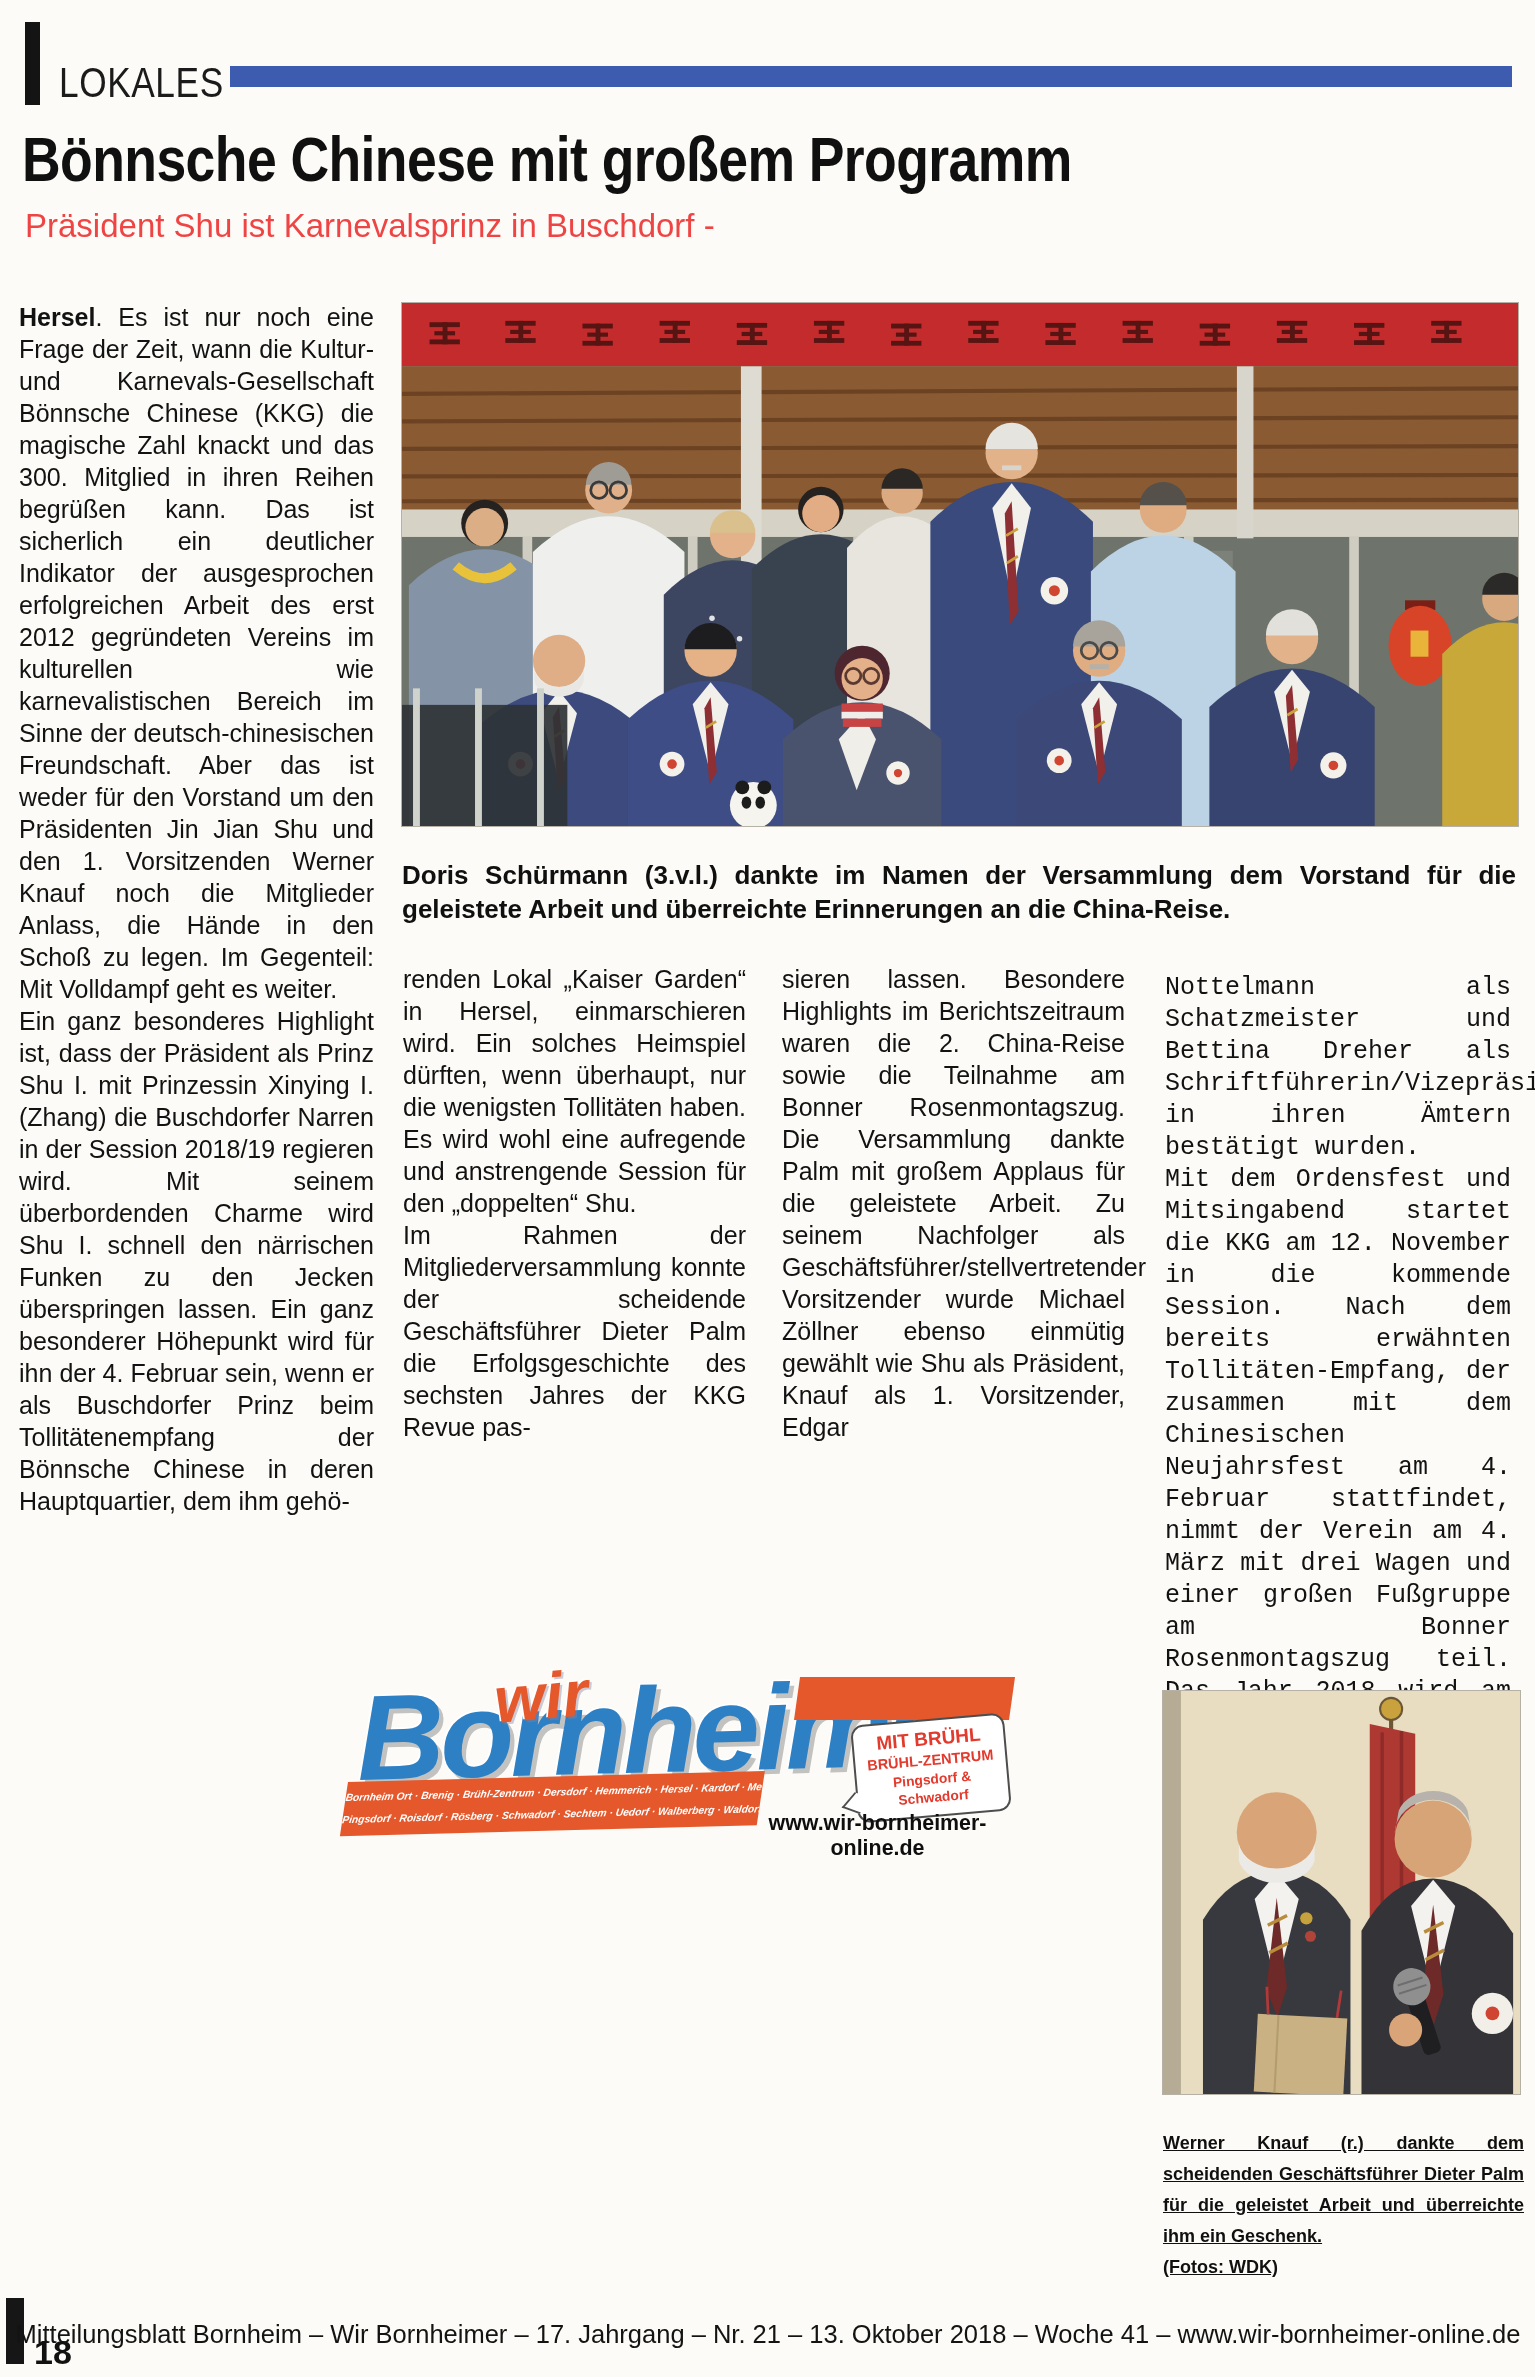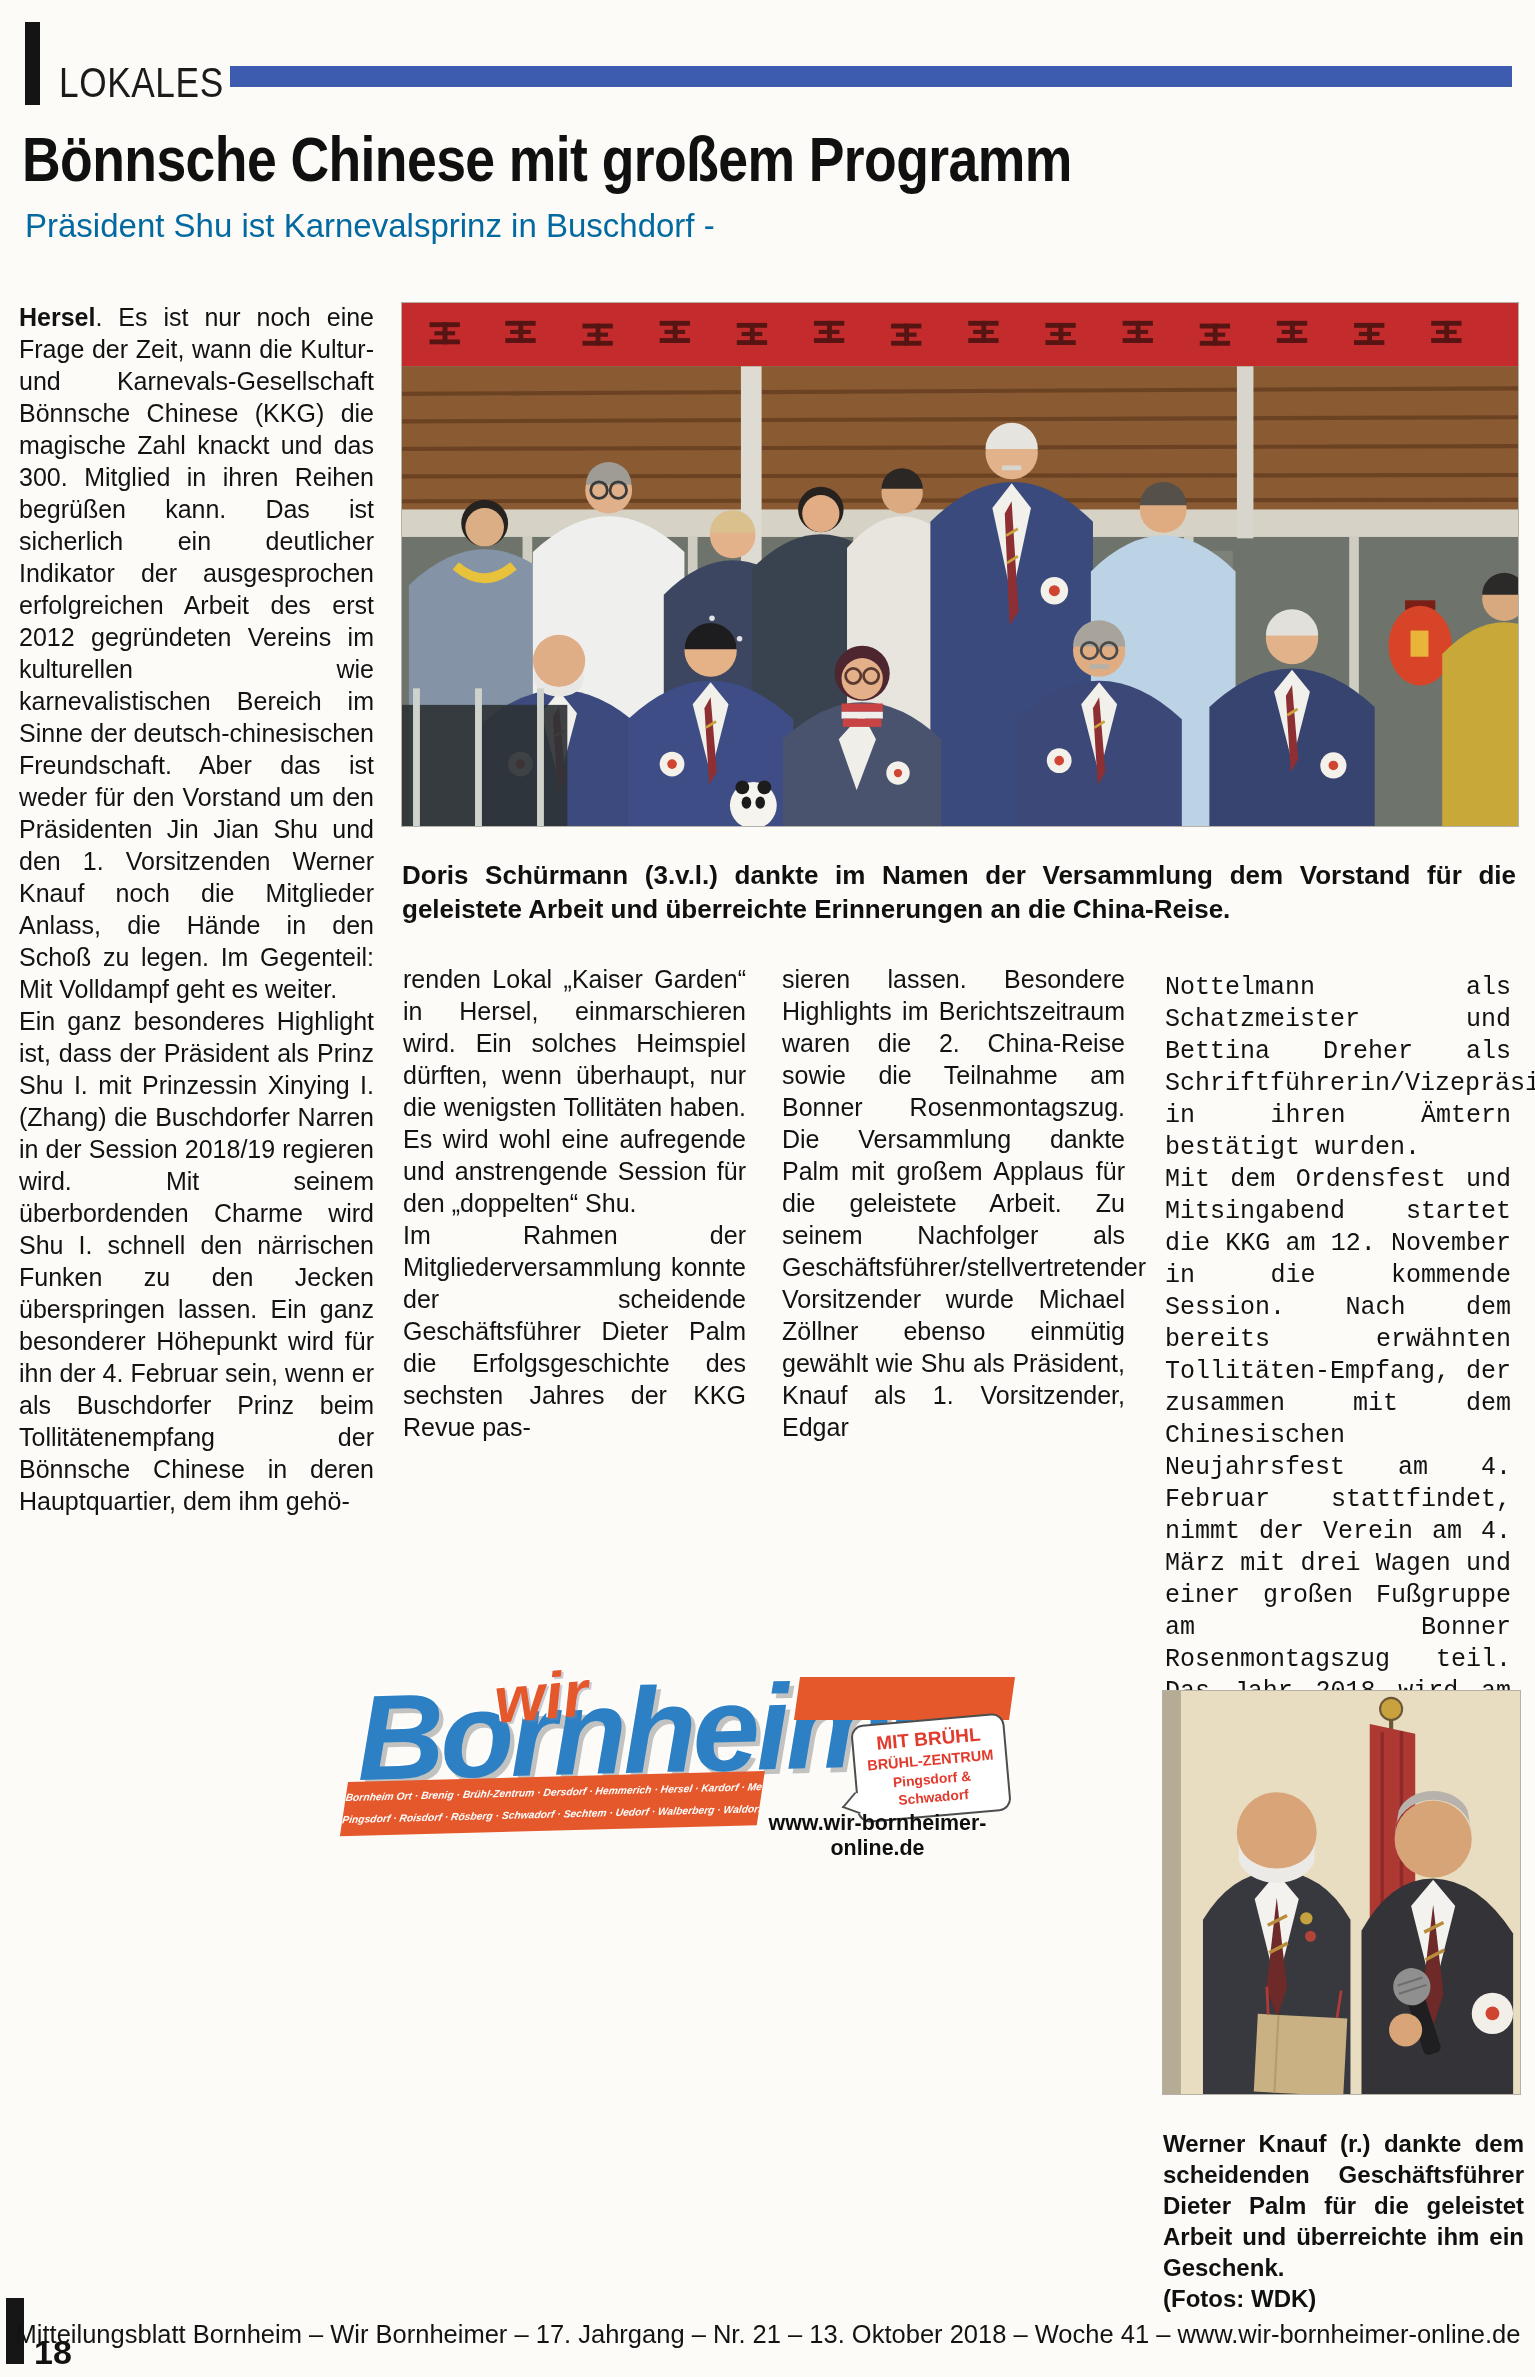--- a/index.html
+++ b/index.html
@@ -10,37 +10,37 @@
   }
   .abs{position:absolute;}
   
   .kicker-bar{left:25px; top:22px; width:15px; height:83px; background:#141414;}
   .kicker{left:59px; top:58px; font-size:43px; font-weight:400; letter-spacing:0.7px;
           transform:scaleX(.82); transform-origin:left top; color:#1b1b1b;}
   .header-rule{left:230px; top:66px; width:1282px; height:20.7px;}
   
   .headline{left:22px; top:123px; font-size:63px; font-weight:700; letter-spacing:-0.7px;
             transform:scaleX(.85); transform-origin:left top; white-space:nowrap; color:#101010;}
-  .subhead{left:25px; font-size:33px; font-weight:400; color:#0369a1; white-space:nowrap;}
+  .subhead{left:25px; font-size:33px; font-weight:400; color:#ef4444; white-space:nowrap;}
   .subhead1{top:207px;} .subhead2{top:251px;}
   
   .bodycol{font-size:25px; line-height:32px; text-align:justify; white-space:pre-line; color:#121212;}
   .col1{left:19px;  top:301px;  width:355px;}
   .col2{left:403px; top:963px; width:343px;}
   .col3{left:782px;top:963px; width:343px;}
   .col4{left:1165px;top:972px; width:346px;font-family:Liberation Mono, monospace;}
   .dateline{font-weight:700;}
   
   .photo-main{left:402px; top:303px; width:1116px; height:523px; outline:1.4px solid #b6b1a6;}
   .photo-small{left:1163px; top:1691px; width:357px; height:403px; outline:1.4px solid #b6b1a6;}
   .photo-main svg,.photo-small svg{display:block; width:100%; height:100%;}
   .caption{font-weight:700; color:#101010;}
   .caption-main{left:402px; top:858px; width:1114px; font-size:26px; line-height:34px; text-align:justify;}
-  .caption-small{left:1163px; top:2128px; width:361px; font-size:24px; line-height:31px;
-                 text-align:justify; white-space:pre-line;}
+  .caption-small{left:1163px; top:2128px; width:361px; font-size:18px; line-height:31px;
+                 text-align:justify; white-space:pre-line;text-decoration:underline;}
   
   .logo{left:355px; top:1647px; width:661px; height:220px;}
   .logo-main{left:0px; top:20.7px; font-size:121px; font-weight:700; font-style:italic;
              letter-spacing:-4.1px; transform:rotate(-1.5deg); transform-origin:left top;
              text-shadow:4.1px 4.8px 0 rgba(125,125,125,.45), -1.4px -1.4px 0 #ffffff, 1.4px -1.4px 0 #ffffff;
              white-space:nowrap;}
   .logo-wir{left:139px; top:12.4px; font-size:65px; font-weight:700; font-style:italic;
             transform:rotate(-5deg); text-shadow:2.1px 2.1px 0 rgba(130,130,160,.4), -1.4px -1.4px 0 #fff;}
   .logo-flag{left:442px; top:30px; width:215px; height:43px; transform:skewX(-8deg);}
   .logo-bubble{left:499px; top:72px; width:154px; height:98px; background:#fff;

